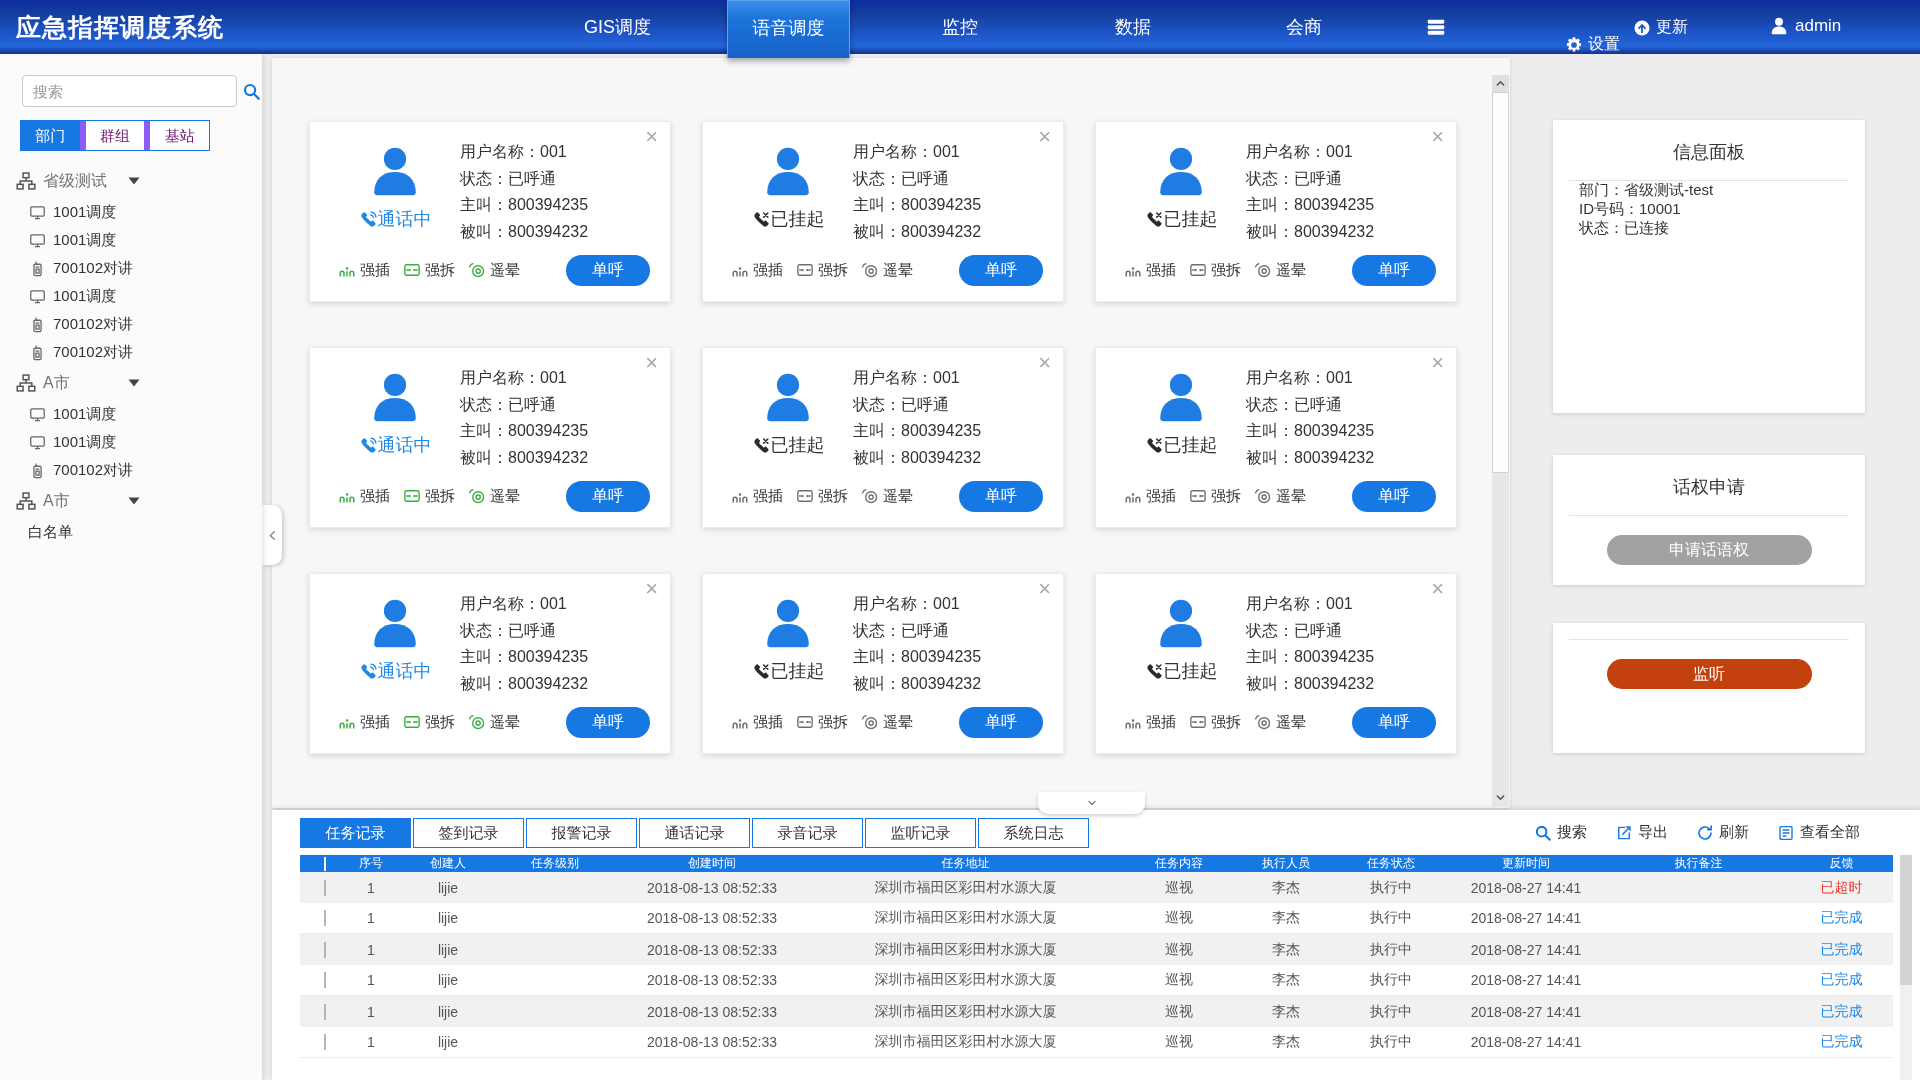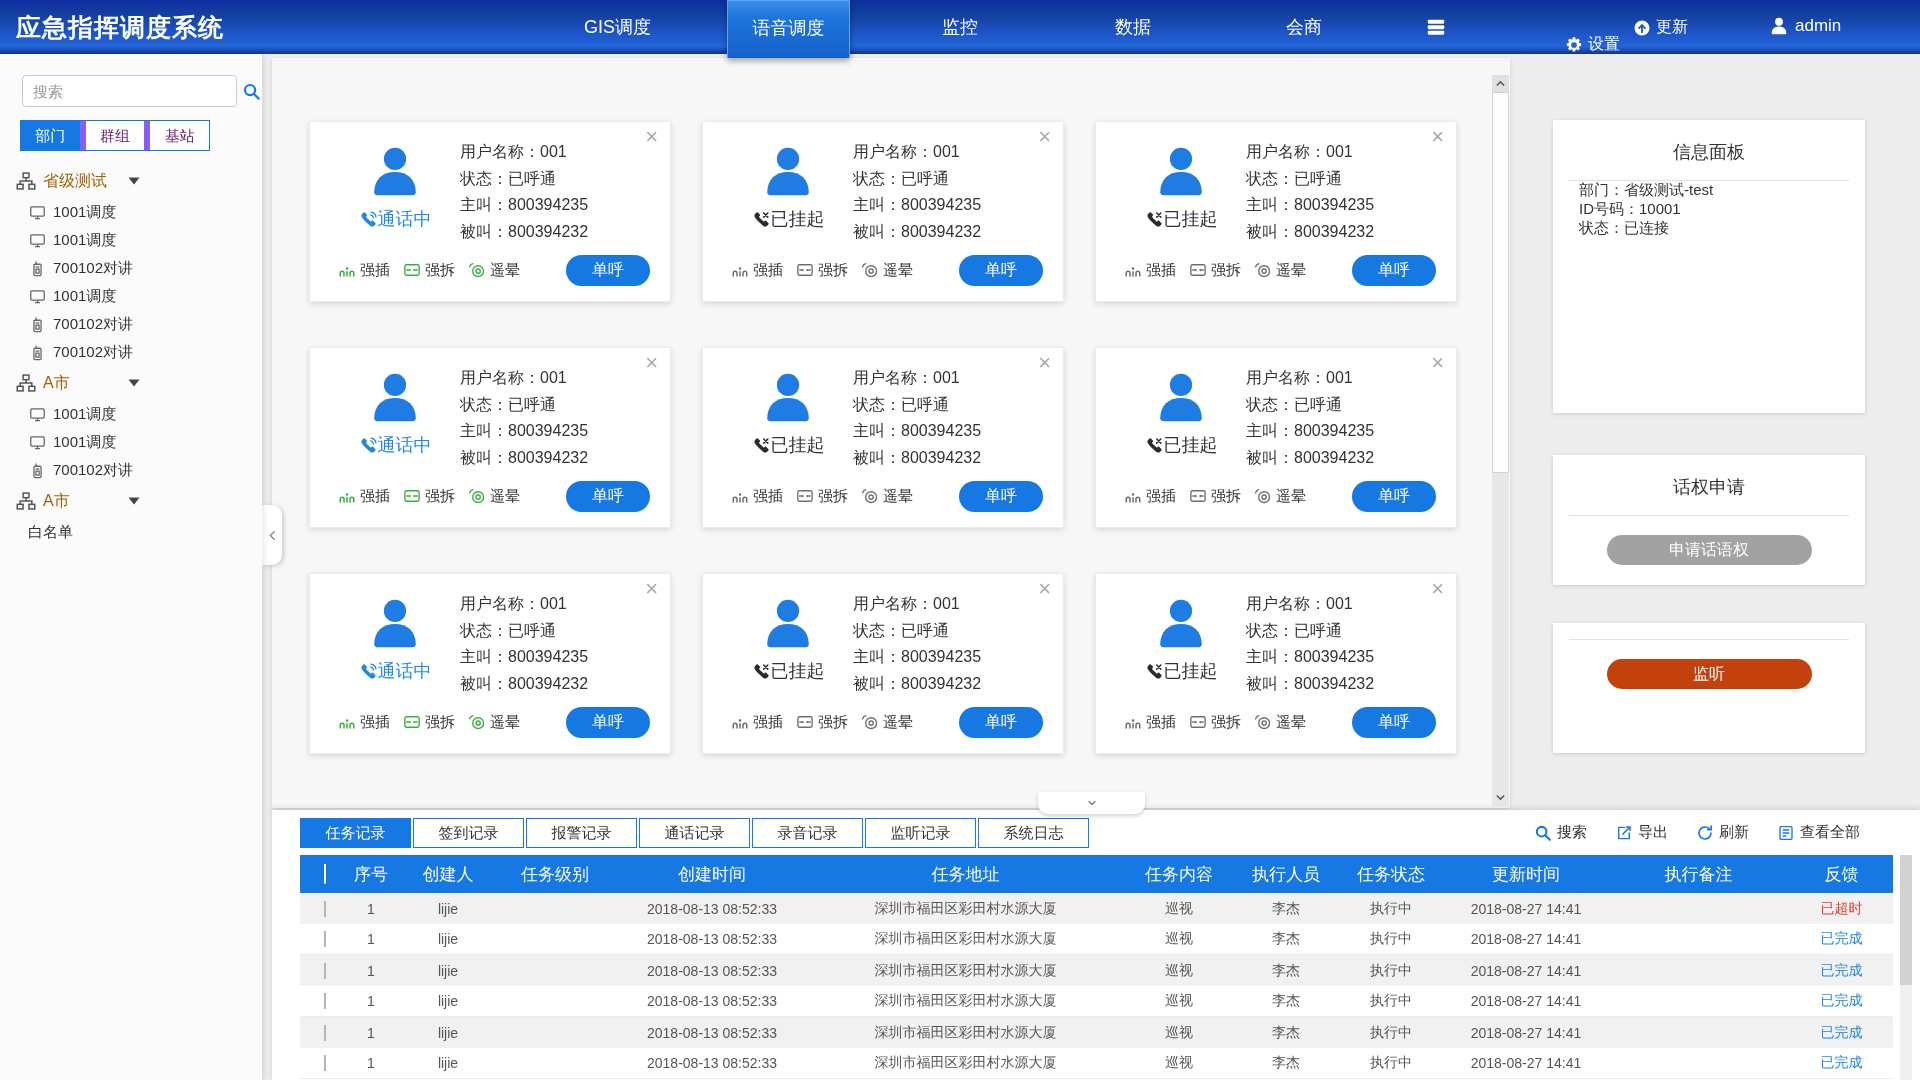--- a/index.html
+++ b/index.html
@@ -32,21 +32,21 @@
   .search-box input::placeholder { color:#9a9a9a; }
   .search-box .icon { font-size:19px; color:#1678e2; margin-right:9px; cursor:pointer; }
   .side-tabs { position:absolute; left:20px; top:66px; width:190px; height:31px; display:flex;
     border:1px solid #1678e2; background:#fff; }
   .side-tab { flex:1; text-align:center; line-height:29px; font-size:15px; color:#701a75; cursor:pointer; border-left:6px solid #8b5cf6; }
   .side-tab:first-child { border-left:none; }
   .side-tab.active { background:#1678e2; color:#fff; }
   .tree { position:absolute; left:0; top:110px; width:262px; }
   .tree-group { position:relative; height:34px; display:flex; align-items:center; padding-left:16px; cursor:pointer; }
   .tree-gicon { font-size:20px; color:#555; }
-  .tree-glabel { font-size:16px; color:#a16207; margin-left:7px; }
+  .tree-glabel { font-size:16px; color:#737373; margin-left:7px; }
   .caret { position:absolute; left:128px; top:11px; font-size:12px; color:#444; cursor:pointer; }
   .tree-child { height:28px; display:flex; align-items:center; padding-left:29px; font-size:15px; color:#333; cursor:pointer; }
   .tree-cicon { font-size:17px; color:#666; margin-right:7px; }
   .tree-child.plain { padding-left:28px; }
   .collapse-handle { position:absolute; left:262px; top:505px; width:20px; height:60px; background:#fff;
     border-radius:0 10px 10px 0; box-shadow:2px 1px 4px rgba(0,0,0,.18); z-index:4;
     display:flex; align-items:center; justify-content:center; color:#888; font-size:13px; cursor:pointer; }
 
   
   .main-panel { position:absolute; left:272px; top:58px; width:1238px; height:750px; background:#f7f7f7;
@@ -102,21 +102,21 @@
     box-shadow:0 -2px 5px rgba(0,0,0,.12); }
   .btabs { position:absolute; left:28px; top:8px; display:flex; gap:2px; }
   .btab { width:111px; height:30px; line-height:28px; text-align:center; font-size:15px; color:#333;
     background:#fff; border:1px solid #1678e2; cursor:pointer; }
   .btab.active { background:#1678e2; border-color:#1678e2; color:#fff; }
   .btoolbar { position:absolute; right:60px; top:13px; display:flex; gap:28px; }
   .btool { display:flex; align-items:center; gap:5px; font-size:15px; color:#333; cursor:pointer; }
   .btool .icon { font-size:18px; color:#1678e2; }
   .task-table { position:absolute; left:28px; top:45px; width:1593px; }
   .trow { display:flex; align-items:center; height:31px; font-size:14px; color:#555; }
-  .trow.head { height:38px; background:#1678e2; color:#fff; font-size:17px; }
+  .trow.head { height:17px; background:#1678e2; color:#fff; font-size:12px; }
   .tcell { text-align:center; overflow:hidden; white-space:nowrap; }
   .trow.odd { background:#f1f1f1; }
   .trow.even { background:#fff; border-bottom:1px solid #ececec; }
   .cb { width:15px; height:15px; border:1px solid #b5b5b5; border-radius:2px; background:#fff; margin-left:9px; cursor:pointer; }
   .trow.head .cb { background:transparent; border-color:#fff; }
   .fb-red { color:#e8392a; cursor:pointer; }
   .fb-blue { color:#1e88e5; cursor:pointer; }
   .bscroll { position:absolute; right:8px; top:45px; width:12px; height:225px; background:#f0f0f0; }
   .bscroll .thumb { position:absolute; top:0; left:0; width:12px; height:130px; background:#d3d3d3; cursor:grab; }
 </style>

